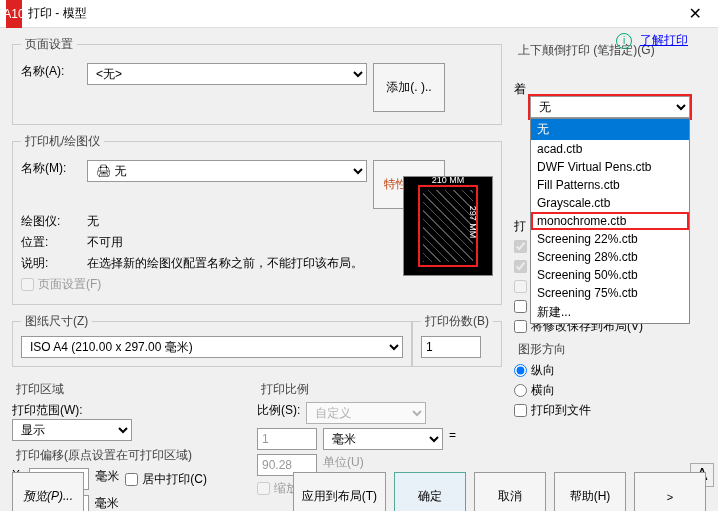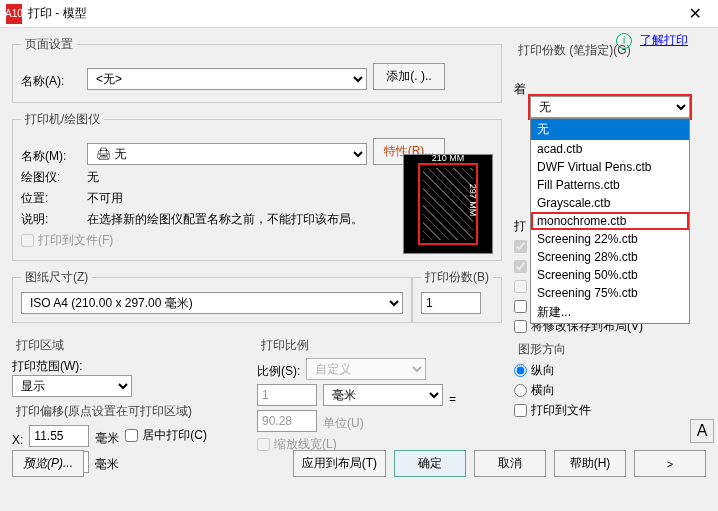--- a/index.html
+++ b/index.html
@@ -1,33 +1,33 @@
 <!DOCTYPE html>
 <html><head>
 <meta charset="utf-8">
 <style>
 * { box-sizing: border-box; margin: 0; padding: 0; font-family: "Microsoft YaHei", SimSun, sans-serif; font-size: 12px; }
 body { background: #f0f0f0; width: 718px; height: 511px; overflow: hidden; }
 .titlebar { height: 28px; display: flex; align-items: center; padding: 0 6px; background: #fff; border-bottom: 1px solid #ddd; }
-.app-icon { width: 16px; height: 20px; background: #d22; color: #fff; font-size: 10px; display: flex; align-items: center; justify-content: center; margin-right: 6px; }
+.app-icon { width: 16px; height: 28px; background: #d22; color: #fff; font-size: 12px; display: flex; align-items: center; justify-content: center; margin-right: 6px; }
 .titlebar .close { margin-left: auto; font-size: 16px; padding: 0 10px; cursor: pointer; }
 .dialog { padding: 8px 12px; position: relative; }
 .top-links { position: absolute; right: 30px; top: 4px; display: flex; align-items: center; gap: 8px; }
 .info-icon { width: 16px; height: 16px; border-radius: 50%; border: 1px solid #0a7; color: #0a7; display: flex; align-items: center; justify-content: center; font-size: 10px; }
 .link { color: #00f; text-decoration: underline; cursor: pointer; }
 .cols { display: flex; gap: 12px; }
 .left { width: 490px; }
 .right { width: 185px; }
 fieldset { border: 1px solid #ccc; padding: 6px 8px 8px; margin-bottom: 8px; position: relative; }
 legend, .group-label { color: #444; padding: 0 4px; font-size: 12px; }
-.row { display: flex; align-items: flex-end; gap: 6px; margin: 4px 0; }
+.row { display: flex; align-items: flex-start; gap: 6px; margin: 4px 0; }
 .label { width: 60px; }
 select, input[type=text] { border: 1px solid #999; padding: 2px 4px; background: #fff; height: 22px; }
 select { width: 280px; }
-.btn { border: 1px solid #999; background: #f5f5f5; padding: 4px 8px; cursor: pointer; min-width: 72px; text-align: center; }
+.btn { border: 1px solid #999; background: #f5f5f5; padding: 15px 8px; cursor: pointer; min-width: 72px; text-align: center; }
 .btn.disabled { color: #c2410c; }
 .preview { position: absolute; right: 8px; top: 26px; width: 90px; height: 100px; background: #000; color: #fff; font-size: 9px; display: flex; align-items: center; justify-content: center; border: 1px solid #888; }
 .preview-inner { width: 60px; height: 82px; border: 2px solid #e22; position: relative; }
 .preview-inner::before { content: attr(data-w); position: absolute; top: -12px; left: 0; right: 0; text-align: center; color: #fff; font-size: 9px; }
 .preview-inner::after { content: attr(data-h); position: absolute; right: -14px; top: 30px; transform: rotate(90deg); color: #fff; font-size: 9px; }
 .hatch { position: absolute; inset: 3px; background: repeating-linear-gradient(45deg, #555, #555 1px, #000 1px, #000 6px); }
 .three { display: flex; }
 .three > div { flex: 1; }
 .cb, .rb { display: flex; align-items: center; gap: 4px; margin: 3px 0; }
 input[type=checkbox], input[type=radio] { margin: 0; }
@@ -87,21 +87,21 @@
         <div class="row">
             <span class="label">位置:</span>
             <span>不可用</span>
           </div>
         <div class="row">
             <span class="label">说明:</span>
             <span style="width:280px">在选择新的绘图仪配置名称之前，不能打印该布局。</span>
           </div>
         <div class="cb">
             <input type="checkbox" disabled="" style="">
-            <span class="disabled-text">打印到文件(F)</span>
+            <span class="disabled-text">页面设置(F)</span>
           </div>
         <div class="preview">
           <div class="preview-inner" data-h="297 MM" data-w="210 MM">
               <div class="hatch"></div>
             </div>
         </div>
       </fieldset>
 
       <div class="three">
         <fieldset style="flex:2">
@@ -142,21 +142,21 @@
             </div>
           <div class="cb">
               <input type="checkbox" disabled="" style="">
               <span class="disabled-text">缩放线宽(L)</span>
             </div>
         </div>
       </div>
     </div>
 
     <div class="right">
-      <span class="group-label">打印份数 (笔指定)(G)</span>
+      <span class="group-label">上下颠倒打印 (笔指定)(G)</span>
       <div style="height:18px"></div>
       <span>着</span>
       <div style="height:120px"></div>
       <span>打</span>
       <div class="cb">
           <input type="checkbox" checked="" disabled="" style="">
           <span class="disabled-text">按样式打印(E)</span>
         </div>
       <div class="cb">
           <input type="checkbox" checked="" disabled="" style="">

